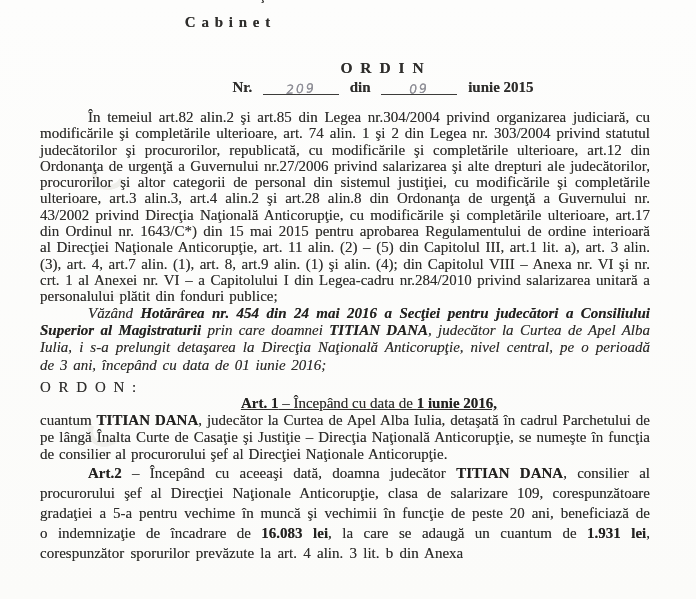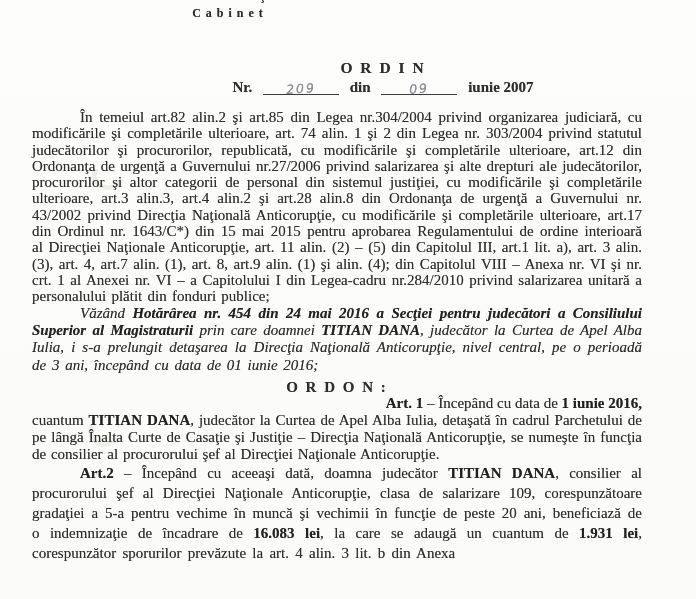--- a/index.html
+++ b/index.html
@@ -22,48 +22,48 @@
   }
   .arc.a1{left:92px;top:158px;}
   .arc.a2{left:98px;top:266px;opacity:.45;}
   .arc.a3{left:88px;top:415px;opacity:.8;}
 
   .letterhead{
     position:absolute;top:-10px;left:166px;width:124px;
     text-align:center;font-weight:bold;white-space:nowrap;
   }
   .lh1{font-size:11.5px;letter-spacing:2.5px;}
-  .lh2{font-size:12px;letter-spacing:1px;margin-top:4px;}
+  .lh2{font-size:15px;letter-spacing:1px;margin-top:12px;}
 
   .title-block{position:absolute;top:59px;left:70px;right:0;text-align:center;}
   .ordin-title{font-weight:bold;font-size:15.5px;letter-spacing:2px;}
   .nr-line{margin-top:2px;font-weight:bold;font-size:15px;}
   .uline{
     display:inline-block;min-width:76px;
     border-bottom:1.6px solid #3c3b39;
     margin:0 7px;line-height:13px;vertical-align:baseline;
   }
   .hand{
     font-family:"DejaVu Sans",sans-serif;font-style:italic;font-weight:400;
     font-size:12.5px;color:#90909a;letter-spacing:2px;
     display:inline-block;transform:rotate(-4deg) translateY(1px);
   }
 
   .doc-body{
-    position:absolute;top:109px;left:32px;width:610px;
+    position:absolute;top:109px;left:40px;width:610px;
     font-size:15px;text-align:justify;
   }
   .doc-body p{margin:0;}
   .p1{line-height:16.3px;word-spacing:1.5px;text-indent:48px;}
   .p2{line-height:17.4px;word-spacing:2px;text-indent:48px;margin-top:3px;font-style:italic;}
   .ordon-heading{
-    text-align:center;font-weight:bold;font-size:15px;
+    text-align:left;font-weight:normal;font-size:15px;
     letter-spacing:2px;margin-top:5px;line-height:16px;
   }
-  .art1-intro{text-indent:48px;line-height:17px;margin-top:13px;text-align:right;}
+  .art1-intro{text-indent:48px;line-height:17px;margin-top:13px;text-align:center;text-decoration:underline;}
   .art1-body{line-height:17px;word-spacing:1px;}
   .art2{line-height:20px;word-spacing:2.5px;text-indent:48px;margin-top:14px;}
   .bold{font-weight:bold;color:#232220;}
 </style>
 </head>
 <body>
 
 <div class="page scan">
 
   <div class="arc a1"></div>
@@ -75,21 +75,21 @@
     <div class="lh2">C a b i n e t</div>
   </div>
 
   <div class="title-block">
     <div class="ordin-title">O R D I N</div>
     <div class="nr-line">
       <span>Nr.</span>
       <span class="uline"><span class="hand">209</span></span>
       <span>din</span>
       <span class="uline"><span class="hand">09</span></span>
-      <span>iunie 2007</span>
+      <span>iunie 2015</span>
     </div>
   </div>
 
   <div class="doc-body">
     <p class="p1"><span>În temeiul art.82 alin.2 şi art.85 din Legea nr.304/2004 privind organizarea judiciară, cu modificările şi completările ulterioare, art. 74 alin. 1 şi 2 din Legea nr. 303/2004 privind statutul judecătorilor şi procurorilor, republicată, cu modificările şi completările ulterioare, art.12 din Ordonanţa de urgenţă a Guvernului nr.27/2006 privind salarizarea şi alte drepturi ale judecătorilor, procurorilor şi altor categorii de personal din sistemul justiţiei, cu modificările şi completările ulterioare, art.3 alin.3, art.4 alin.2 şi art.28 alin.8 din Ordonanţa de urgenţă a Guvernului nr. 43/2002 privind Direcţia Naţională Anticorupţie, cu modificările şi completările ulterioare, art.17 din Ordinul nr. 1643/C*) din 15 mai 2015 pentru aprobarea Regulamentului de ordine interioară al Direcţiei Naţionale Anticorupţie, art. 11 alin. (2) – (5) din Capitolul III, art.1 lit. a), art. 3 alin. (3), art. 4, art.7 alin. (1), art. 8, art.9 alin. (1) şi alin. (4); din Capitolul VIII – Anexa nr. VI şi nr. crt. 1 al Anexei nr. VI – a Capitolului I din Legea-cadru nr.284/2010 privind salarizarea unitară a personalului plătit din fonduri publice;</span></p>
     <p class="p2"><span>Văzând </span><span class="bold">Hotărârea nr. 454 din 24 mai 2016 a Secţiei pentru judecători a Consiliului Superior al Magistraturii</span><span> prin care doamnei </span><span class="bold">TITIAN DANA</span><span>, judecător la Curtea de Apel Alba Iulia, i s-a prelungit detaşarea la  Direcţia Naţională Anticorupţie, nivel central,  pe o perioadă de 3 ani, începând cu data de 01 iunie 2016;</span></p>
     <div class="ordon-heading">O R D O N :</div>
     <p class="art1-intro"><span class="bold">Art. 1</span><span> – Începând cu data de </span><span class="bold">1 iunie 2016,</span></p>
     <p class="art1-body"><span>cuantum </span><span class="bold">TITIAN DANA</span><span>, judecător la Curtea de Apel Alba Iulia, detaşată  în cadrul Parchetului de pe lângă Înalta Curte de Casaţie şi Justiţie – Direcţia Naţională Anticorupţie, se numeşte în funcţia de consilier al procurorului şef al Direcţiei Naţionale Anticorupţie.</span></p>
     <p class="art2"><span class="bold">Art.2</span><span> – Începând cu aceeaşi dată, doamna judecător </span><span class="bold">TITIAN DANA</span><span>, consilier al procurorului şef al Direcţiei Naţionale Anticorupţie, clasa de salarizare 109, corespunzătoare gradaţiei a 5-a pentru vechime în muncă şi vechimii în funcţie de peste 20 ani, beneficiază  de o indemnizaţie de încadrare de </span><span class="bold">16.083 lei</span><span>, la care se adaugă un cuantum de </span><span class="bold">1.931 lei</span><span>, corespunzător sporurilor prevăzute la art. 4 alin. 3 lit. b din Anexa</span></p>

